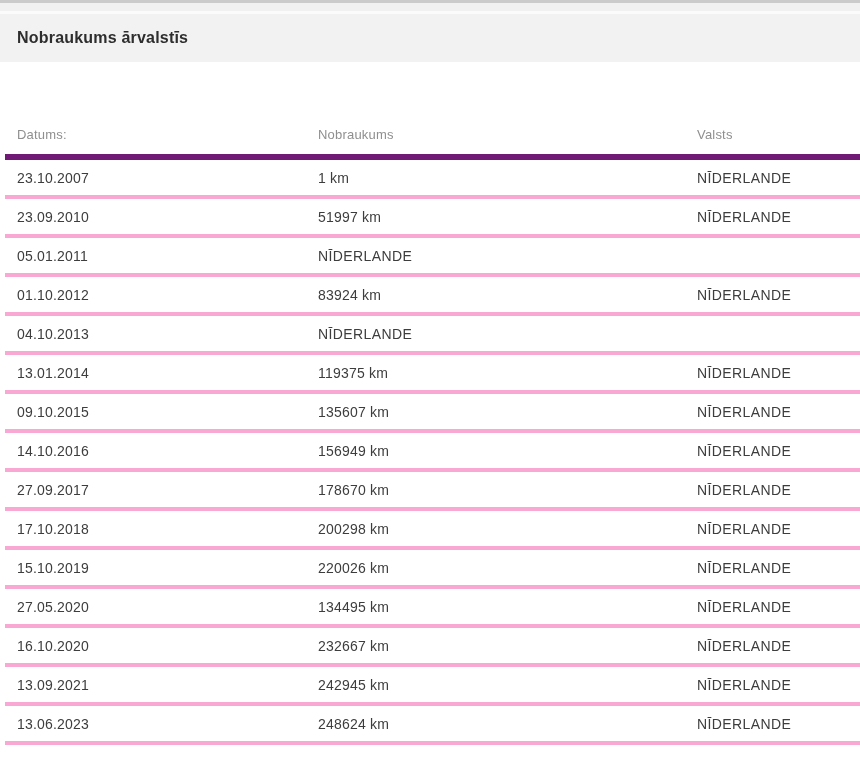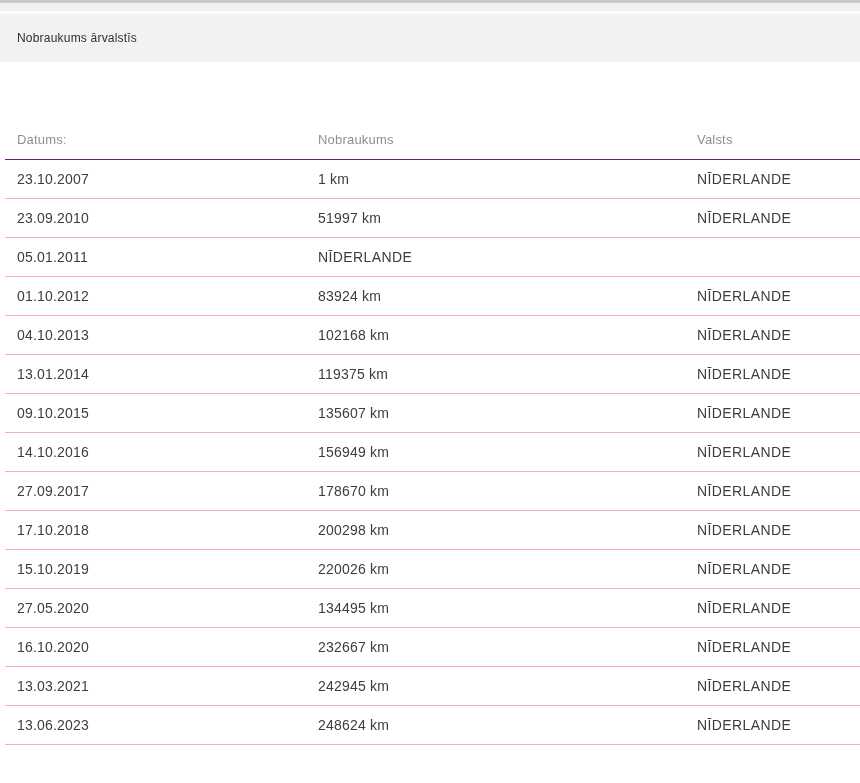--- a/index.html
+++ b/index.html
@@ -17,51 +17,51 @@
   .top-strip-gap   { height: 3px;  background: #fbfbfb; }
 
   .panel-header {
     height: 48px;
     background: #f2f2f2;
     display: flex;
     align-items: center;
     padding-left: 17px;
   }
   .panel-header h1 {
-    font-size: 12px;
-    font-weight: normal;
+    font-size: 16px;
+    font-weight: bold;
     color: #2e2e2e;
     letter-spacing: 0.2px;
   }
 
   .table { width: 100%; }
 
   .thead, .trow {
     display: grid;
     grid-template-columns: 301px 379px auto;
     margin-left: 5px;            
     padding-left: 12px;          
   }
 
   .thead {
     height: 98px;                
     align-items: end;
     padding-bottom: 12px;
-    border-bottom: 1px solid #701a75;
+    border-bottom: 6px solid #701a75;
   }
   .thead span {
     font-size: 13px;
     color: #8f8f8f;
     letter-spacing: 0.2px;
   }
 
   .trow {
     height: 39px;
     align-items: center;
-    border-bottom: 1px solid #f9a8d4;
+    border-bottom: 4px solid #f9a8d4;
   }
   .trow .cell {
     font-size: 14px;
     color: #3d3d3d;
     letter-spacing: 0.2px;
   }
   .trow .cell.country { letter-spacing: 0.4px; }
 </style>
 </head>
 <body>
@@ -100,21 +100,20 @@
   </div>
 
   <div class="trow">
     <span class="cell date">01.10.2012</span>
     <span class="cell mileage">83924 km</span>
     <span class="cell country">NĪDERLANDE</span>
   </div>
 
   <div class="trow">
     <span class="cell date">04.10.2013</span>
-    <span class="cell mileage">102168 km</span>
     <span class="cell country">NĪDERLANDE</span>
   </div>
 
   <div class="trow">
     <span class="cell date">13.01.2014</span>
     <span class="cell mileage">119375 km</span>
     <span class="cell country">NĪDERLANDE</span>
   </div>
 
   <div class="trow">
@@ -153,21 +152,21 @@
     <span class="cell country">NĪDERLANDE</span>
   </div>
 
   <div class="trow">
     <span class="cell date">16.10.2020</span>
     <span class="cell mileage">232667 km</span>
     <span class="cell country">NĪDERLANDE</span>
   </div>
 
   <div class="trow">
-    <span class="cell date">13.03.2021</span>
+    <span class="cell date">13.09.2021</span>
     <span class="cell mileage">242945 km</span>
     <span class="cell country">NĪDERLANDE</span>
   </div>
 
   <div class="trow">
     <span class="cell date">13.06.2023</span>
     <span class="cell mileage">248624 km</span>
     <span class="cell country">NĪDERLANDE</span>
   </div>
 </div>

